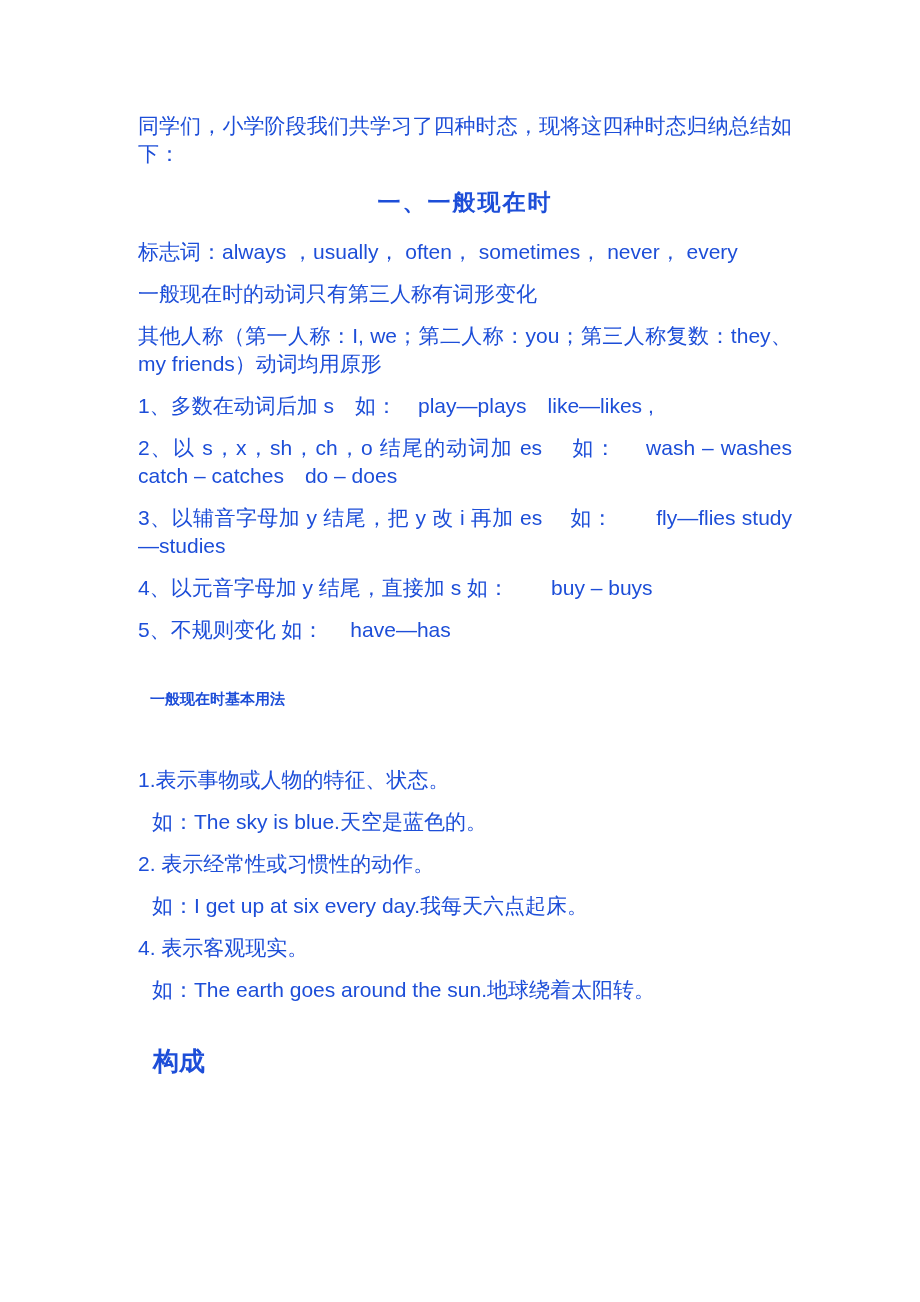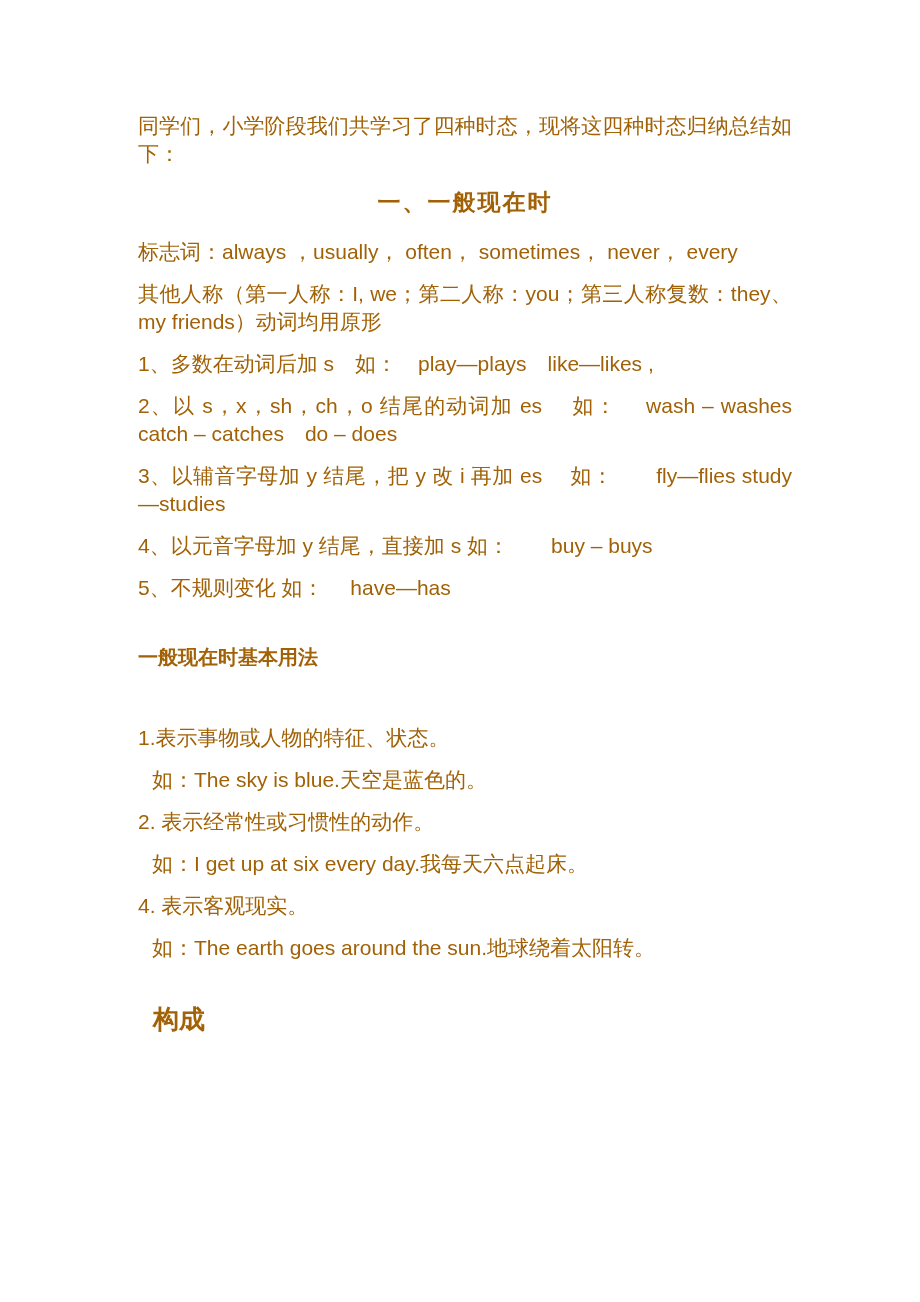--- a/index.html
+++ b/index.html
@@ -7,21 +7,21 @@
     padding: 0;
     background: #ffffff;
   }
   .page {
     position: relative;
     width: 920px;
     height: 1302px;
     background: #ffffff;
     box-sizing: border-box;
     padding: 112px 128px 0 138px;
-    color: #a16207;
+    color: #1d4ed8;
     overflow: hidden;
   }
   
   .para {
     font-family: "Liberation Sans", serif;
     font-size: 21px;
     line-height: 28px;
     margin: 0 0 14px 0;
     text-align: justify;
   }
@@ -32,44 +32,45 @@
     line-height: 42px;
     text-align: center;
     letter-spacing: 2px;
     margin: 6px 0 14px 0;
   }
   .en-bold { font-weight: normal; }
   .indent2 { text-indent: 2em; }
   .example { padding-left: 14px; }
   .section-heading {
     font-family: "Liberation Sans", serif;
-    font-size: 20px;
+    font-size: 15px;
     font-weight: bold;
     line-height: 30px;
-    margin: 40px 0 52px 0;
+    margin: 40px 0 52px 12px;
   }
   .section-heading-2 {
     font-family: "Liberation Sans", serif;
     font-size: 26px;
     font-weight: bold;
     line-height: 34px;
     margin: 40px 0 0 15px;
   }
 </style>
 </head>
 <body>
 
 <div class="page">
 
   <p class="para">同学们，小学阶段我们共学习了四种时态，现将这四种时态归纳总结如下：</p>
 
   <div class="doc-title">一、一般现在时</div>
 
   <p class="para"><span>标志词：</span><span class="en-bold">always ，usually， often， sometimes， never， every</span></p>
 
+  <p class="para">一般现在时的动词只有第三人称有词形变化</p>
 
   <p class="para">其他人称（第一人称：I, we；第二人称：you；第三人称复数：they、my friends）动词均用原形</p>
 
 
   <p class="para">1、多数在动词后加 s　如：　play—plays　like—likes ,</p>
   <p class="para">2、以 s，x，sh，ch，o 结尾的动词加 es　 如：　 wash – washes catch – catches　do – does</p>
   <p class="para">3、以辅音字母加 y 结尾，把 y 改 i 再加 es　 如：　　fly—flies study—studies</p>
   <p class="para">4、以元音字母加 y 结尾，直接加 s 如：　　buy – buys</p>
   <p class="para">5、不规则变化  如：　 have—has</p>
 

